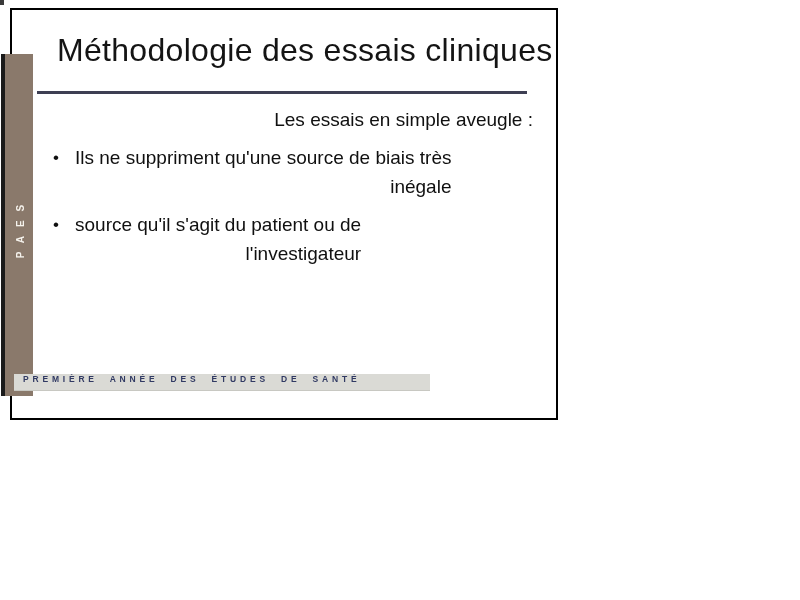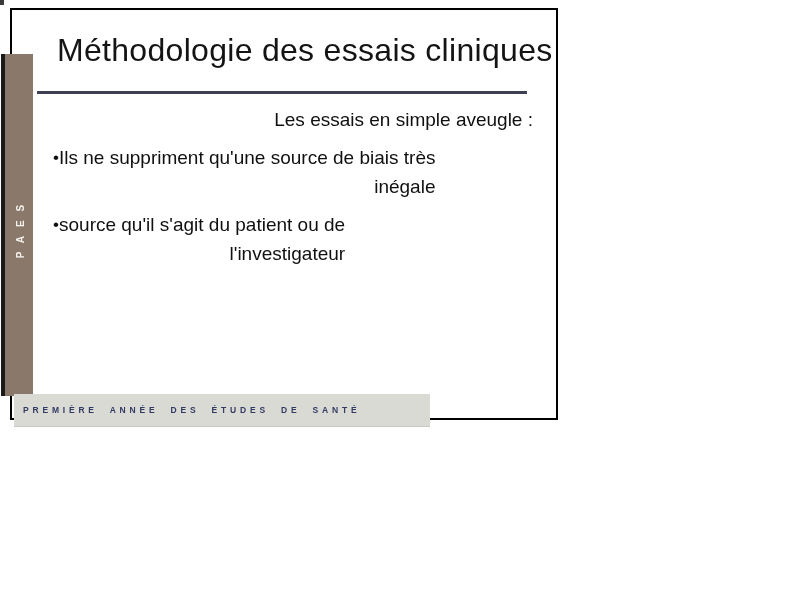--- a/index.html
+++ b/index.html
@@ -61,20 +61,21 @@
   }
   .bullet-dot {
     width: 18px;
     flex: 0 0 18px;
     line-height: 29px;
     font-size: 17px;
   }
   .bullet-text {
     white-space: pre-line;
     line-height: 29px;
+    margin-left: 16px;
   }
   
   .side-strip {
     position: absolute;
     left: 1px;
     top: 54px;
     width: 32px;
     height: 342px;
     box-sizing: border-box;
     background: #8a796b;
@@ -89,28 +90,27 @@
     color: #f5f2ec;
     font-size: 10px;
     font-weight: bold;
     letter-spacing: 9px;
     white-space: nowrap;
   }
   
   .footer-bar {
     position: absolute;
     left: 14px;
-    top: 394px;
+    top: 374px;
     width: 416px;
-    height: 33px;
+    height: 17px;
     box-sizing: border-box;
     background: #dadad5;
     border-bottom: 1px solid #c8c8c2;
     display: flex;
-    align-items: center;
     padding-left: 9px;
     z-index: 4;
   }
   .footer-text {
     font-size: 8.5px;
     font-weight: bold;
     letter-spacing: 3.8px;
     word-spacing: 6px;
     color: #313a63;
     white-space: nowrap;

